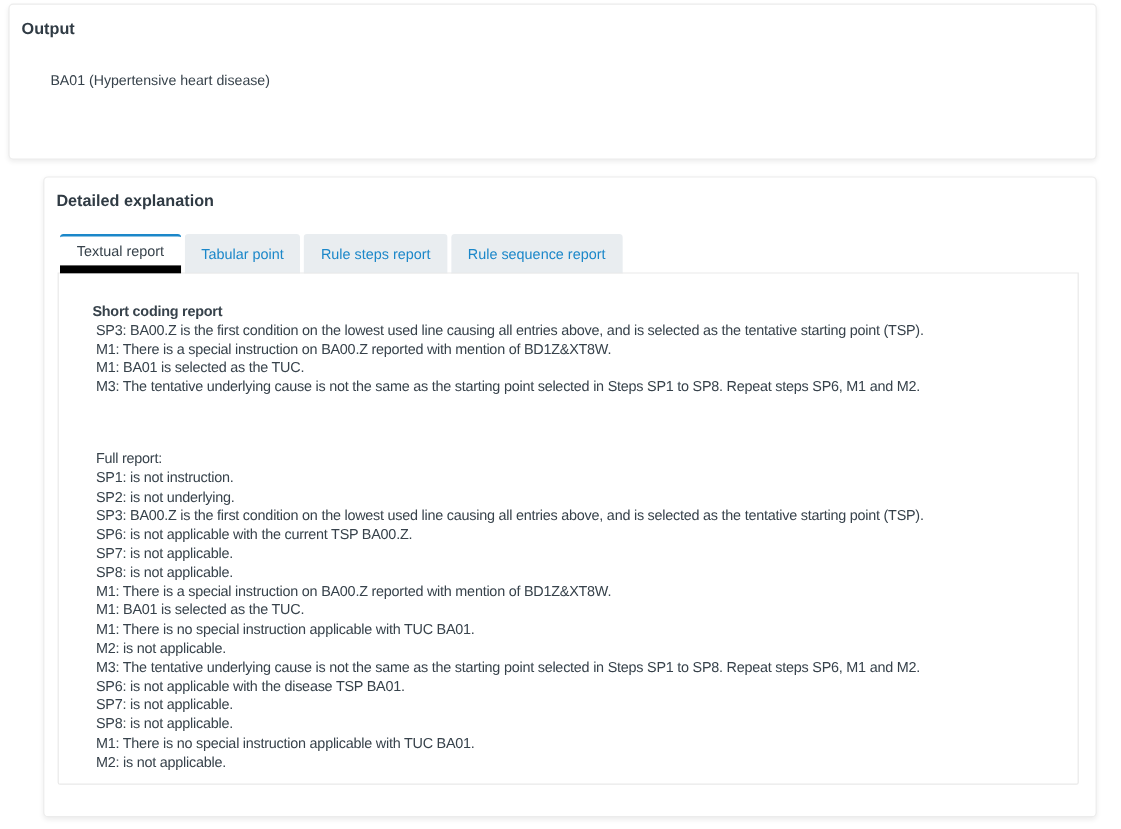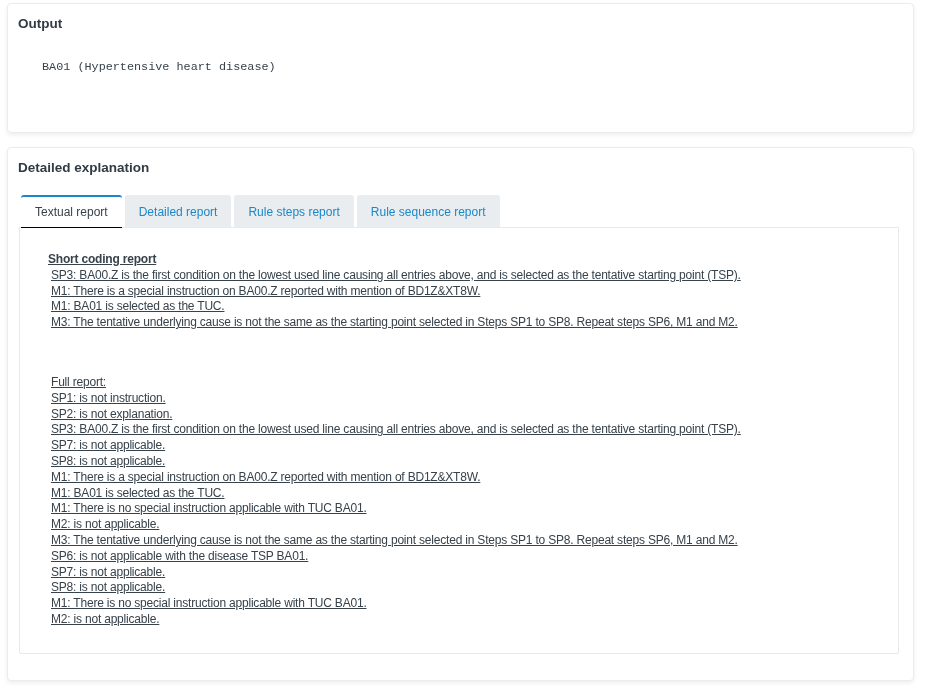--- a/index.html
+++ b/index.html
@@ -44,25 +44,25 @@
     font-size:14.5px;
     font-weight:bold;
     color:var(--heading);
     line-height:18px;
   }
   .ucod-value{
     margin:4px 0 0 0;
     padding-left:5px;
     font-size:11.8px;
     line-height:14px;
-    font-family:Liberation Mono, monospace;
   }
   .explanation-card{
     height:534px;
     padding:11px 0 0 0;
+    margin-left:29px;
   }
   .explanation-card .card-title{padding-left:10px;}
   .tabs-wrap{margin:19px 14px 0 11px;}
   .tabs{
     display:flex;
     position:relative;
     z-index:1;
     margin-bottom:-1px;
     padding-left:2px;
   }
@@ -79,36 +79,35 @@
     border:none;
     border-top:2px solid transparent;
     border-bottom:1px solid var(--border);
     border-radius:3px 3px 0 0;
     cursor:pointer;
   }
   .tab.active{
     background:#fff;
     color:var(--text);
     border-top:2px solid var(--accent-blue);
-    border-bottom:1px solid #000000;
+    border-bottom:7px solid #000000;
   }
   .tab-panel{
     height:427px;
     background:#fff;
     border:1px solid var(--border);
     border-radius:0 0 2px 2px;
     padding:24px 28px;
     overflow:hidden;
   }
   .report{
     font-size:12px;
     letter-spacing:-0.2px;
     line-height:15.8px;
     color:var(--text);
-    text-decoration:underline;
   }
   .report-line{min-height:15.8px;padding-left:3px;white-space:nowrap;}
   .report-line.bold{font-weight:bold;padding-left:0;}
   .report-block.full{margin-top:44px;}
 </style>
 </head>
 <body>
 
 <div class="page">
 
@@ -118,41 +117,42 @@
       <div class="ucod-value">BA01 (Hypertensive heart disease)</div>
     </div>
   </section>
 
   <section class="card explanation-card">
     <h2 class="card-title">Detailed explanation</h2>
 
     <div class="tabs-wrap">
       <div class="tabs" role="tablist">
         <button class="tab active" role="tab">Textual report</button>
-        <button class="tab" role="tab">Detailed report</button>
+        <button class="tab" role="tab">Tabular point</button>
         <button class="tab" role="tab">Rule steps report</button>
         <button class="tab" role="tab">Rule sequence report</button>
       </div>
 
       <div class="tab-panel" role="tabpanel">
         <div class="report">
           <div class="report-block">
             <div class="report-line bold">Short coding report</div>
             <div>
                 <div class="report-line">SP3: BA00.Z is the first condition on the lowest used line causing all entries above, and is selected as the tentative starting point (TSP).</div>
                 <div class="report-line">M1: There is a special instruction on BA00.Z reported with mention of BD1Z&amp;XT8W.</div>
                 <div class="report-line">M1: BA01 is selected as the TUC.</div>
                 <div class="report-line">M3: The tentative underlying cause is not the same as the starting point selected in Steps SP1 to SP8. Repeat steps SP6, M1 and M2.</div>
               </div>
           </div>
           <div class="report-block full">
               <div class="report-line">Full report:</div>
               <div class="report-line">SP1: is not instruction.</div>
-              <div class="report-line">SP2: is not explanation.</div>
+              <div class="report-line">SP2: is not underlying.</div>
               <div class="report-line">SP3: BA00.Z is the first condition on the lowest used line causing all entries above, and is selected as the tentative starting point (TSP).</div>
+              <div class="report-line">SP6: is not applicable with the current TSP BA00.Z.</div>
               <div class="report-line">SP7: is not applicable.</div>
               <div class="report-line">SP8: is not applicable.</div>
               <div class="report-line">M1: There is a special instruction on BA00.Z reported with mention of BD1Z&amp;XT8W.</div>
               <div class="report-line">M1: BA01 is selected as the TUC.</div>
               <div class="report-line">M1: There is no special instruction applicable with TUC BA01.</div>
               <div class="report-line">M2: is not applicable.</div>
               <div class="report-line">M3: The tentative underlying cause is not the same as the starting point selected in Steps SP1 to SP8. Repeat steps SP6, M1 and M2.</div>
               <div class="report-line">SP6: is not applicable with the disease TSP BA01.</div>
               <div class="report-line">SP7: is not applicable.</div>
               <div class="report-line">SP8: is not applicable.</div>

